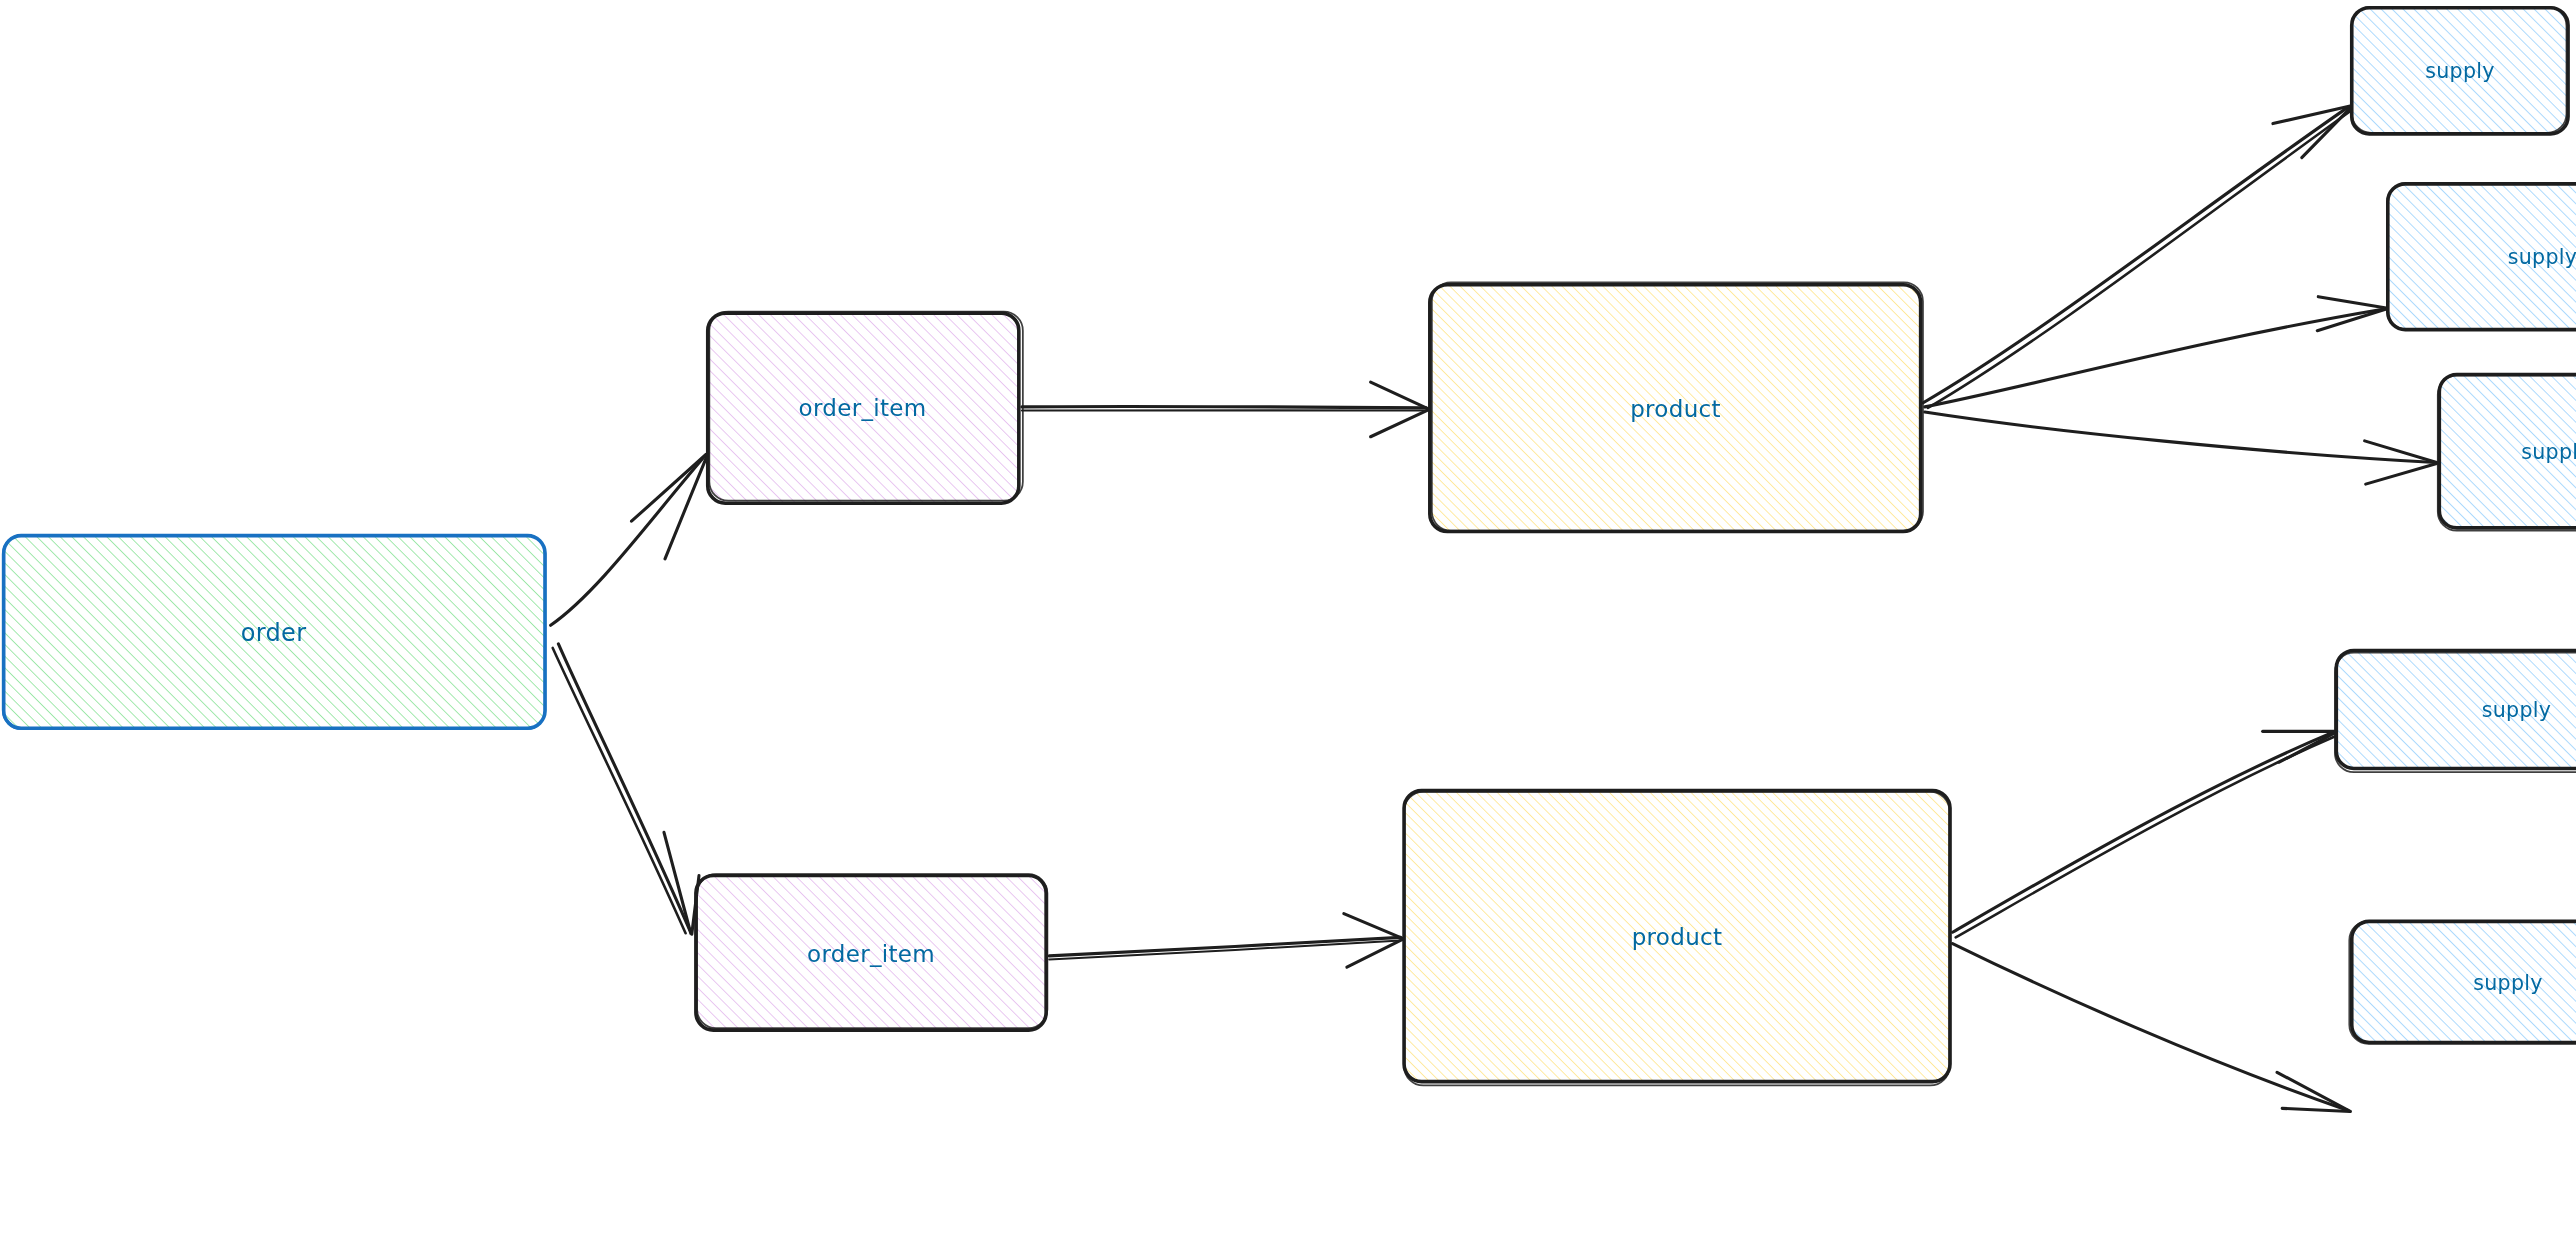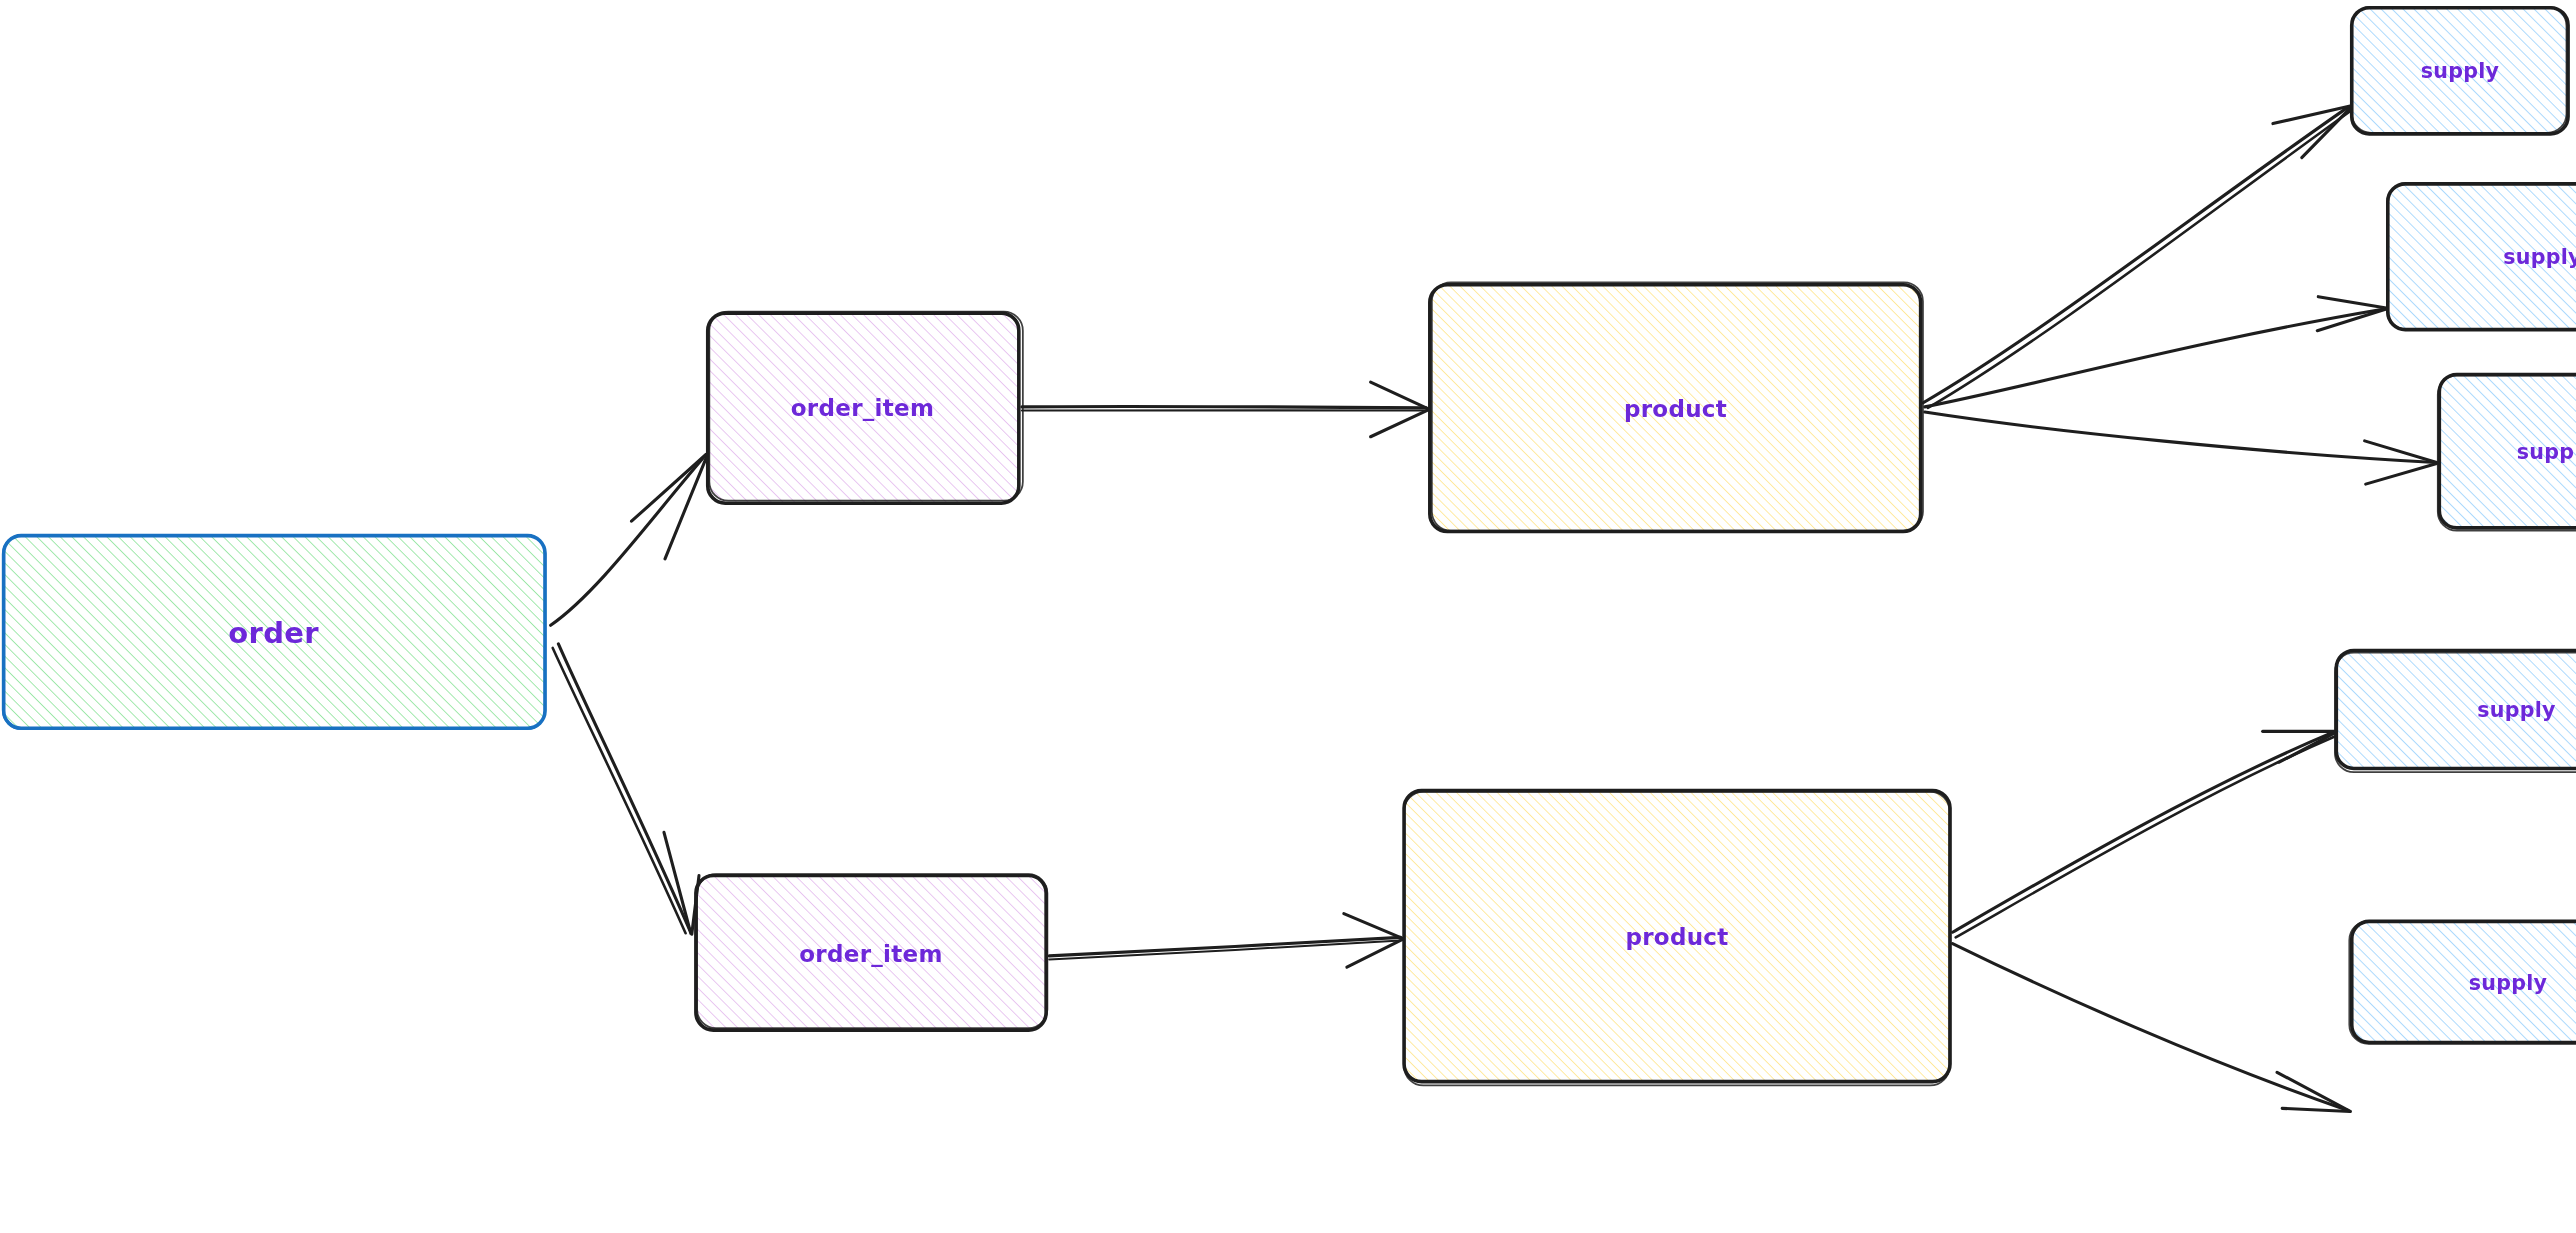--- a/index.html
+++ b/index.html
@@ -3,22 +3,22 @@
 <meta charset="utf-8">
 <style>
   html,body{margin:0;padding:0;background:#ffffff;}
   body{width:2700px;height:1233px;overflow:hidden;font-family:"DejaVu Sans",sans-serif;}
   #stage{position:relative;width:2700px;height:1233px;background:#ffffff;}
   #stage svg{position:absolute;left:0;top:0;width:2700px;height:1233px;}
   .nodelabel{
     position:absolute;
     display:flex;align-items:center;justify-content:center;
     font-family:"DejaVu Sans",sans-serif;
-    font-weight:700;
-    color:#6d28d9;
+    font-weight:400;
+    color:#0369a1;
     letter-spacing:0.3px;
     pointer-events:none;
     white-space:nowrap;
   }
 </style>
 </head>
 <body>
 
 <div id="stage">
 
@@ -138,21 +138,21 @@
           <rect x="4532.3249168097755" y="1267.3553312052973" width="702.8454025439896" height="231.88037934177555" rx="37" ry="37" fill="none" stroke="#1e1e1e" stroke-width="3.4" stroke-linejoin="round" opacity="0.85"></rect>
         </g>
         <g>
           <rect x="4565" y="1789" width="605" height="235" rx="34" ry="34" fill="url(#hatch-blue)" stroke="#1e1e1e" stroke-width="7" stroke-linejoin="round"></rect>
           <rect x="4560.261865610155" y="1788.5234882409568" width="603.119740395312" height="238.07552339976246" rx="37" ry="37" fill="none" stroke="#1e1e1e" stroke-width="3.4" stroke-linejoin="round" opacity="0.85"></rect>
         </g>
       </g>
   </svg>
 
   <div id="labels">
-      <div class="nodelabel" style="left: 3.1px; top: 536px; width: 541px; height: 193px; font-size: 29px;">order</div>
+      <div class="nodelabel" style="left: 3.1px; top: 536px; width: 541px; height: 193px; font-size: 24px;">order</div>
       <div class="nodelabel" style="left: 707px; top: 313px; width: 311px; height: 190px; font-size: 23px;">order_item</div>
       <div class="nodelabel" style="left: 696px; top: 876px; width: 350px; height: 155px; font-size: 23px;">order_item</div>
       <div class="nodelabel" style="left: 1430px; top: 285px; width: 491px; height: 247px; font-size: 23px;">product</div>
       <div class="nodelabel" style="left: 1404px; top: 791px; width: 546px; height: 291px; font-size: 23px;">product</div>
       <div class="nodelabel" style="left: 2352px; top: 7.7px; width: 216px; height: 126px; font-size: 20.6px;">supply</div>
       <div class="nodelabel" style="left: 2388px; top: 184px; width: 309px; height: 146px; font-size: 20.6px;">supply</div>
       <div class="nodelabel" style="left: 2439px; top: 375px; width: 234px; height: 154px; font-size: 20.6px;">supply</div>
       <div class="nodelabel" style="left: 2336px; top: 651px; width: 361px; height: 118px; font-size: 20.6px;">supply</div>
       <div class="nodelabel" style="left: 2352px; top: 922px; width: 312px; height: 121px; font-size: 20.6px;">supply</div>
     </div>

